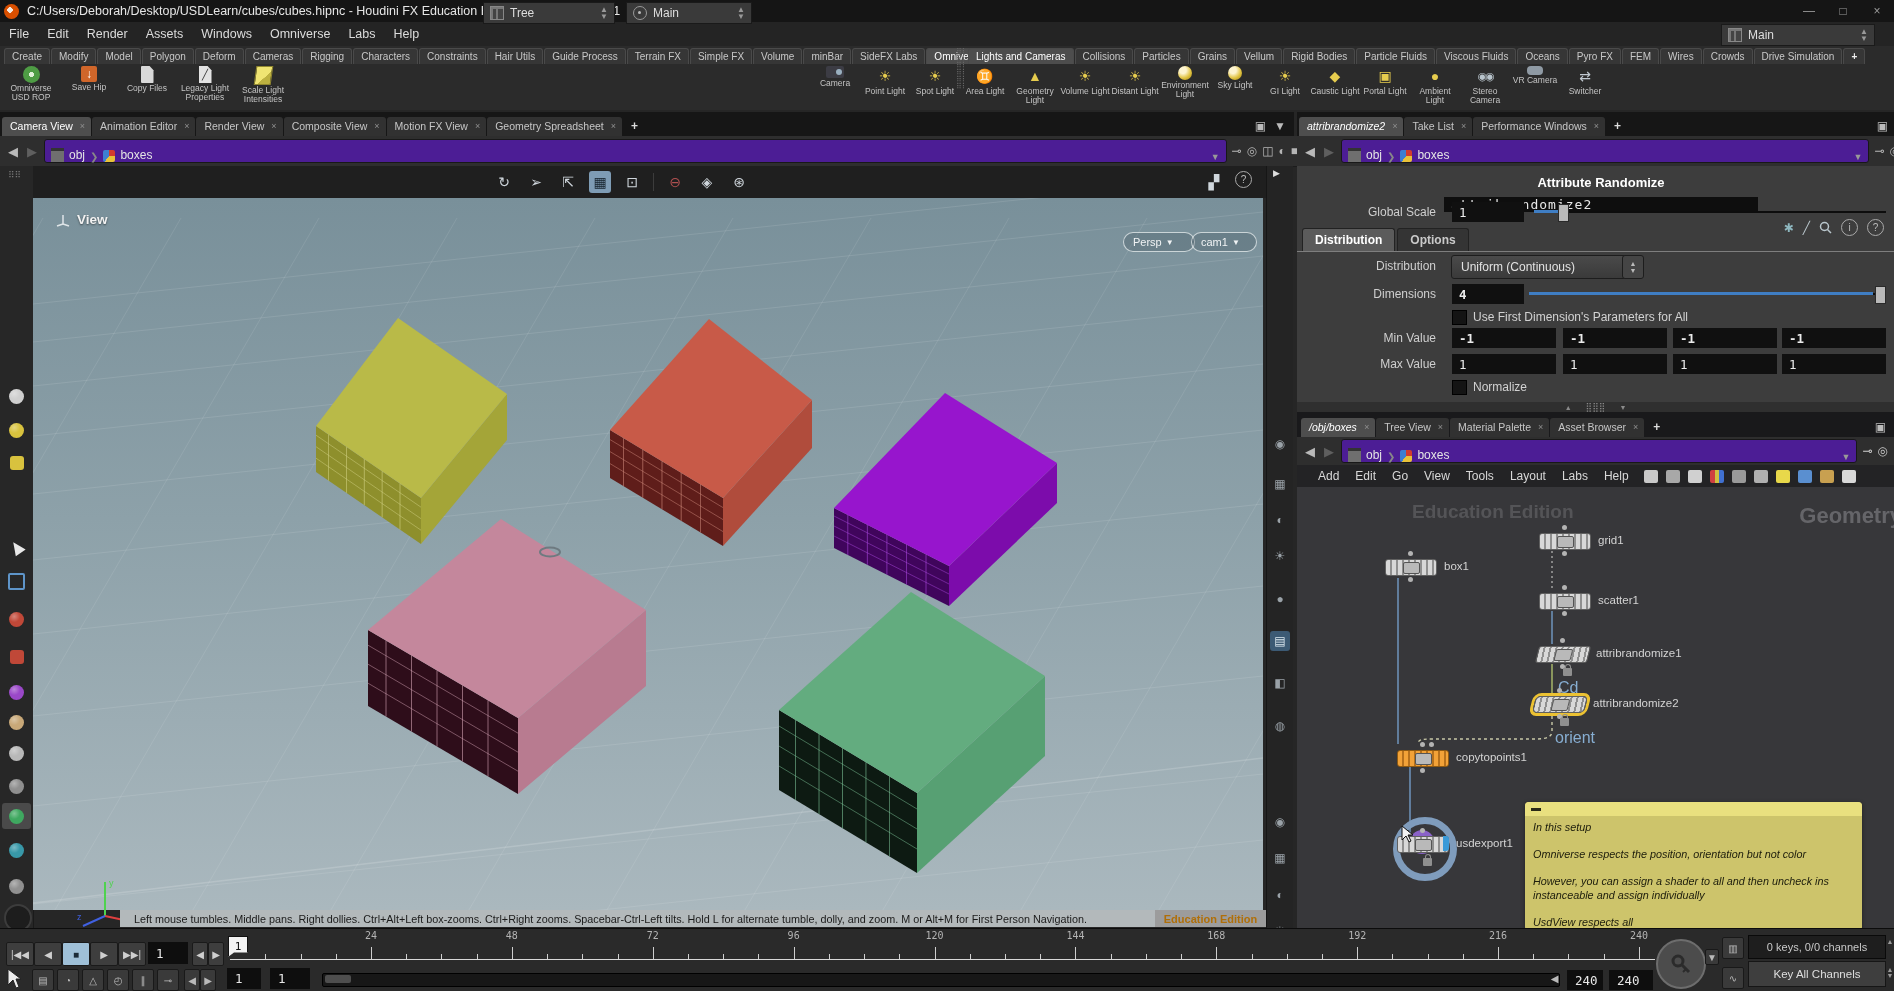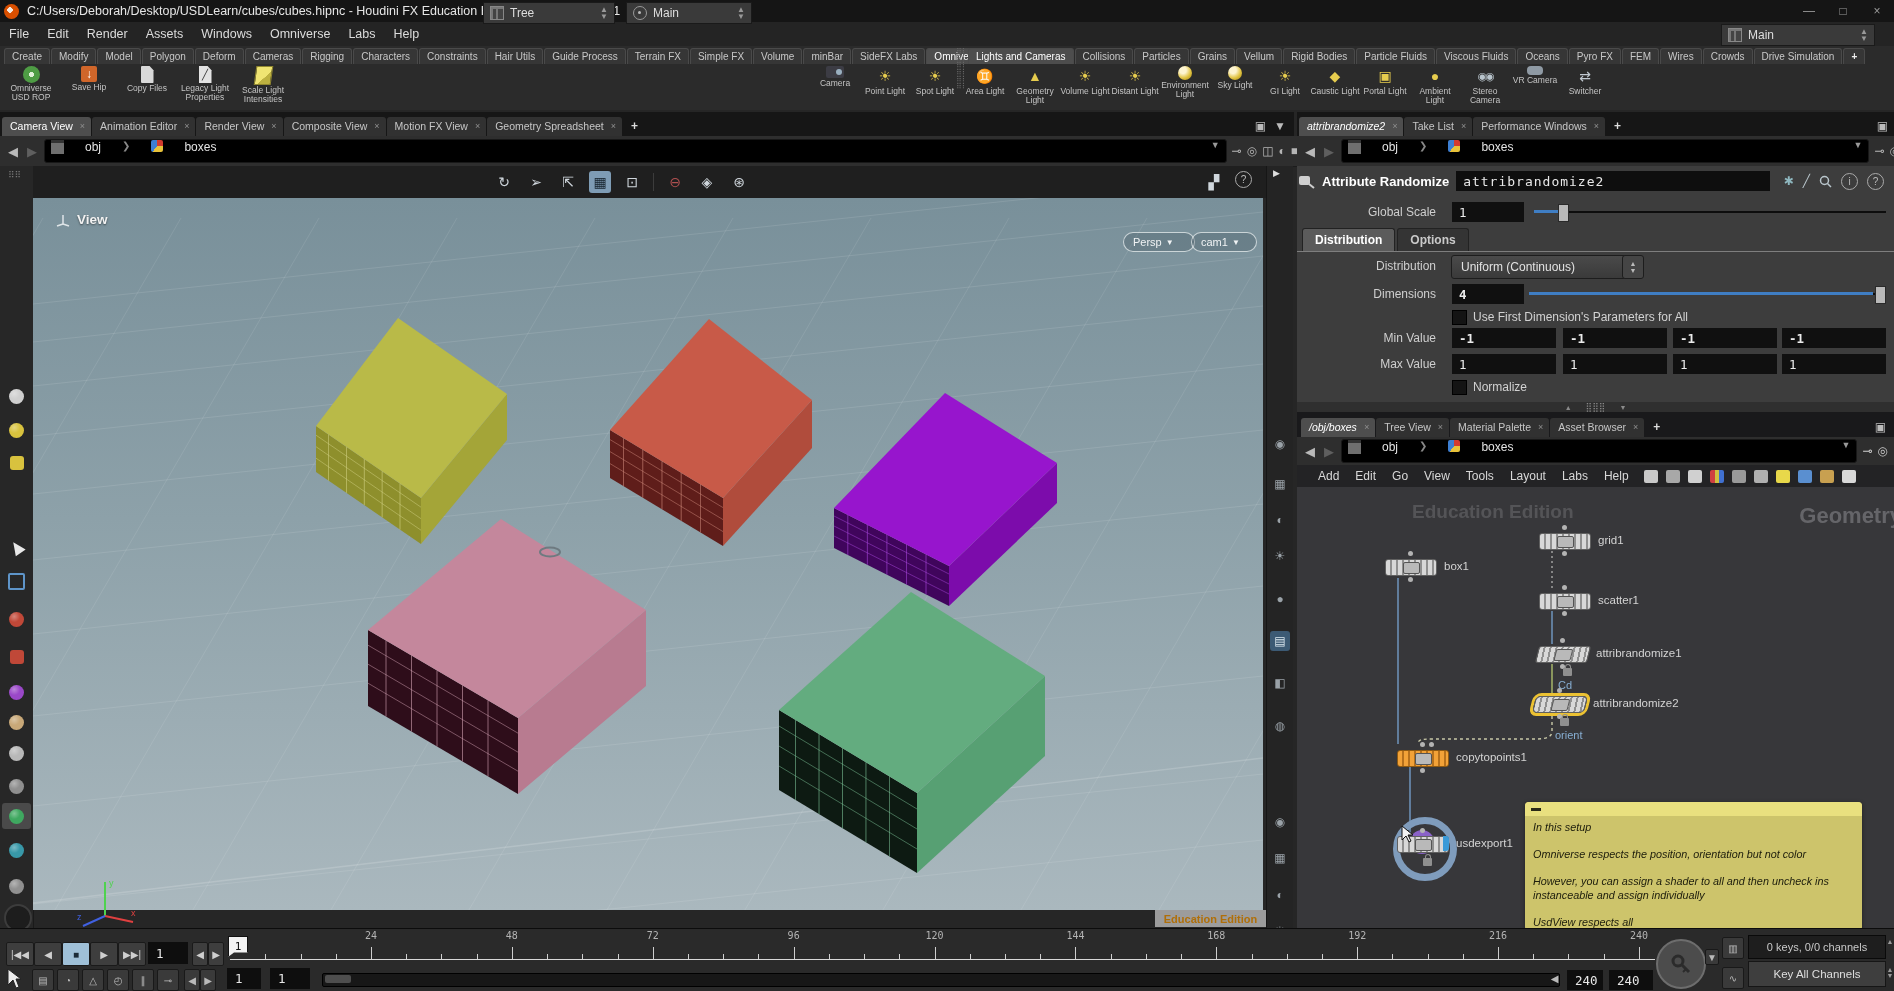--- a/index.html
+++ b/index.html
@@ -45,21 +45,21 @@
   .panetabs{position:absolute;top:112px;height:24px;background:#161616;display:flex;align-items:flex-end;gap:1px;padding-left:2px;}
   .ptab{background:#313131;color:#c6c6c6;font-size:10.5px;padding:3px 6px 4px 8px;border-radius:3px 3px 0 0;display:flex;gap:7px;align-items:center;white-space:nowrap;}
   .ptab.active{background:#4e4e4e;color:#fff;}
   .ptab.italic{font-style:italic;}
   .ptab .x{color:#8f8f8f;font-size:9px;}
   .ptab-plus{color:#ddd;font-weight:bold;padding:3px 8px;}
   .ptend{margin-left:auto;display:flex;gap:8px;align-items:center;color:#bbb;padding:0 8px 3px;}
   .pathbar{position:absolute;top:136px;height:30px;background:#2e2e2e;display:flex;align-items:center;gap:5px;padding:0 6px;border-bottom:1px solid #1c1c1c;}
   .navarr{color:#b9b9b9;font-size:13px;padding:0 2px;}
   .navarr.dim{color:#5f5f5f;}
-  .pathfield{flex:1;height:22px;background:#000000;border:1px solid #181818;border-radius:3px;display:flex;align-items:flex-start;gap:21px;padding:0 6px;}
+  .pathfield{flex:1;height:22px;background:#4c1d95;border:1px solid #181818;border-radius:3px;display:flex;align-items:flex-end;gap:5px;padding:0 6px;}
   .pf-ico-scene{width:13px;height:11px;background:#6f6f6f;border-top:3px solid #333;position:relative;}
   .pf-ico-geo{width:12px;height:12px;background:conic-gradient(#d23b2f 0 25%,#e8c23a 25% 60%,#3d7fd2 60% 100%);border-radius:2px;}
   .pf-seg{color:#e4e4e4;font-size:12px;}
   .pf-chev{color:#888;font-size:10px;}
   .pf-end{margin-left:auto;color:#999;font-size:9px;}
   .pathbar .tailico{color:#b5b5b5;font-size:12px;}
   
   #lefttoolbar{position:absolute;left:0;top:166px;width:33px;height:762px;background:#272727;border-right:1px solid #1a1a1a;}
   .ltb-ico{position:absolute;left:6px;width:21px;height:21px;display:flex;align-items:center;justify-content:center;}
   .shape-circle{width:15px;height:15px;border-radius:50%;}
@@ -79,21 +79,21 @@
   .pill .car{font-size:8px;}
   #vp-rightcol{position:absolute;left:1266px;top:166px;width:26px;height:762px;background:#242424;border-left:1px solid #161616;}
   .rc-ico{position:absolute;left:3px;width:20px;height:20px;border-radius:3px;display:flex;align-items:center;justify-content:center;color:#9aa2a8;font-size:12px;}
   .rc-ico.hl{background:#3c5a74;color:#dce8f0;}
   #gizmo{position:absolute;left:75px;top:874px;}
   #vp-flipbook{position:absolute;left:4px;top:904px;width:24px;height:24px;border-radius:50%;background:#1d1d1d;border:2px solid #3c3c3c;}
   #statusbar{position:absolute;left:120px;top:910px;width:1035px;height:17px;background:#b3b9bb;color:#1b1b1b;font-size:10.8px;display:flex;align-items:center;padding-left:14px;box-sizing:border-box;white-space:nowrap;overflow:hidden;}
   #edition-badge{position:absolute;left:1155px;top:910px;width:111px;height:17px;background:#9c9c9c;color:#b06f08;font-size:11px;font-weight:bold;display:flex;align-items:center;justify-content:center;}
   
   #params{position:absolute;left:1297px;top:166px;width:597px;height:246px;background:#3d3d3d;overflow:hidden;}
-  #p-header{position:absolute;left:0;top:2px;width:597px;height:26px;display:flex;align-items:center;gap:7px;padding-left:0;box-sizing:border-box;}
+  #p-header{position:absolute;left:0;top:2px;width:597px;height:26px;display:flex;align-items:center;gap:7px;padding-left:11px;box-sizing:border-box;flex-direction:column;}
   #p-type{color:#fff;font-weight:bold;font-size:13px;white-space:nowrap;}
   #p-name{width:300px;height:20px;background:#0e0e0e;color:#e8e8e8;font-family:"DejaVu Sans Mono",monospace;font-size:13px;display:flex;align-items:center;padding:0 7px;letter-spacing:1px;}
   .hdr-icons{margin-left:auto;display:flex;gap:9px;padding-right:10px;align-items:center;color:#b9c6cc;}
   .plabel{position:absolute;width:139px;text-align:right;color:#cfcfcf;font-size:12px;}
   .pfield{position:absolute;height:20px;background:#101010;color:#ececec;font-size:12.5px;display:flex;align-items:center;padding:0 7px;box-sizing:border-box;font-family:"DejaVu Sans Mono",monospace;}
   .slider{position:absolute;height:20px;}
   .slider .track{position:absolute;left:0;right:0;top:9px;height:2px;background:#0d0d0d;}
   .slider .fill{position:absolute;top:8px;height:3px;background:#3f7ec4;}
   .slider .handle{position:absolute;top:2px;width:9px;height:16px;background:#b9b9b9;border:1px solid #2a2a2a;}
   .ptabs{position:absolute;display:flex;gap:2px;align-items:flex-end;}
@@ -118,21 +118,21 @@
   .node{position:absolute;margin-left:12px;}
   .nbody{width:50px;height:15px;border:1px solid #606060;border-radius:3px;background:repeating-linear-gradient(90deg,#d8d8d8 0 4px,#8f8f8f 4px 6px);position:relative;}
   .nbody.skew{transform:skewX(-14deg);}
   .nbody.orange{background:repeating-linear-gradient(90deg,#f2a238 0 4px,#b5701c 4px 6px);border-color:#8f5a12;}
   .nbody .nctr{position:absolute;left:17px;top:2px;width:15px;height:10px;background:#b9b9b9;border:1px solid #555;border-radius:2px;}
   .node.selected .nbody{box-shadow:0 0 0 3px #ecc233;border-radius:5px;}
   .nlabel{position:absolute;left:59px;top:1px;color:#d3d3d3;font-size:11.5px;white-space:nowrap;}
   .ndot{position:absolute;width:5px;height:5px;border-radius:50%;background:#b3b3b3;}
   .nlock{position:absolute;width:9px;height:8px;background:#8f8f8f;border-radius:1px;}
   .nlock::before{content:"";position:absolute;left:1.5px;top:-4px;width:4px;height:4px;border:1.5px solid #8f8f8f;border-bottom:none;border-radius:3px 3px 0 0;}
-  .ntag{position:absolute;color:#87aed2;font-size:11px;}
+  .ntag{position:absolute;color:#87aed2;font-size:16px;}
   #rop-ring{position:absolute;width:50px;height:50px;border-radius:50%;border:7px solid #7f9cbc;}
   #rop-core{position:absolute;width:24px;height:24px;border-radius:50%;background:#8a62c8;}
   .ncursor{position:absolute;z-index:30;}
   #sticky{position:absolute;border-radius:4px;overflow:hidden;box-shadow:0 1px 4px rgba(0,0,0,.4);}
   #sticky .sthead{height:14px;display:flex;align-items:center;padding-left:6px;}
   #sticky .stmin{width:10px;height:3px;background:#2a2a18;}
   #sticky .stbody{padding:5px 8px;color:#20200e;font-size:10.8px;line-height:13.5px;}
   #sticky .stbody .stline{min-height:13.5px;font-style:italic;}
   
   #bottombar{position:absolute;left:0;top:928px;width:1894px;height:63px;background:#2a2a2a;border-top:1px solid #0c0c0c;}
@@ -599,20 +599,23 @@
 
   <svg id="gizmo" width="64" height="54">
     <line x1="30" y1="42" x2="30" y2="8" stroke="#4fd24f" stroke-width="2"></line>
     <line x1="30" y1="42" x2="58" y2="48" stroke="#e04040" stroke-width="2"></line>
     <line x1="30" y1="42" x2="8" y2="52" stroke="#4060e0" stroke-width="2"></line>
     <text x="34" y="12" fill="#4fd24f" font-size="9">y</text>
     <text x="56" y="42" fill="#e04040" font-size="9">x</text>
     <text x="2" y="46" fill="#4060e0" font-size="9">z</text>
   </svg>
   <div id="vp-flipbook"></div>
+  <div id="statusbar">
+      <span>Left mouse tumbles. Middle pans. Right dollies. Ctrl+Alt+Left box-zooms. Ctrl+Right zooms. Spacebar-Ctrl-Left tilts. Hold L for alternate tumble, dolly, and zoom. M or Alt+M for First Person Navigation.</span>
+    </div>
   <div id="edition-badge">Education Edition</div>
 
   <div id="params">
     <div id="p-header">
       <svg width="18" height="16">
           <rect x="2" y="3" width="11" height="9" rx="2" fill="#cfcfcf"></rect>
           <line x1="12" y1="11" x2="17" y2="15" stroke="#cfcfcf" stroke-width="2"></line>
         </svg>
       <span id="p-type">Attribute Randomize</span>
       <span id="p-name">attribrandomize2</span>

